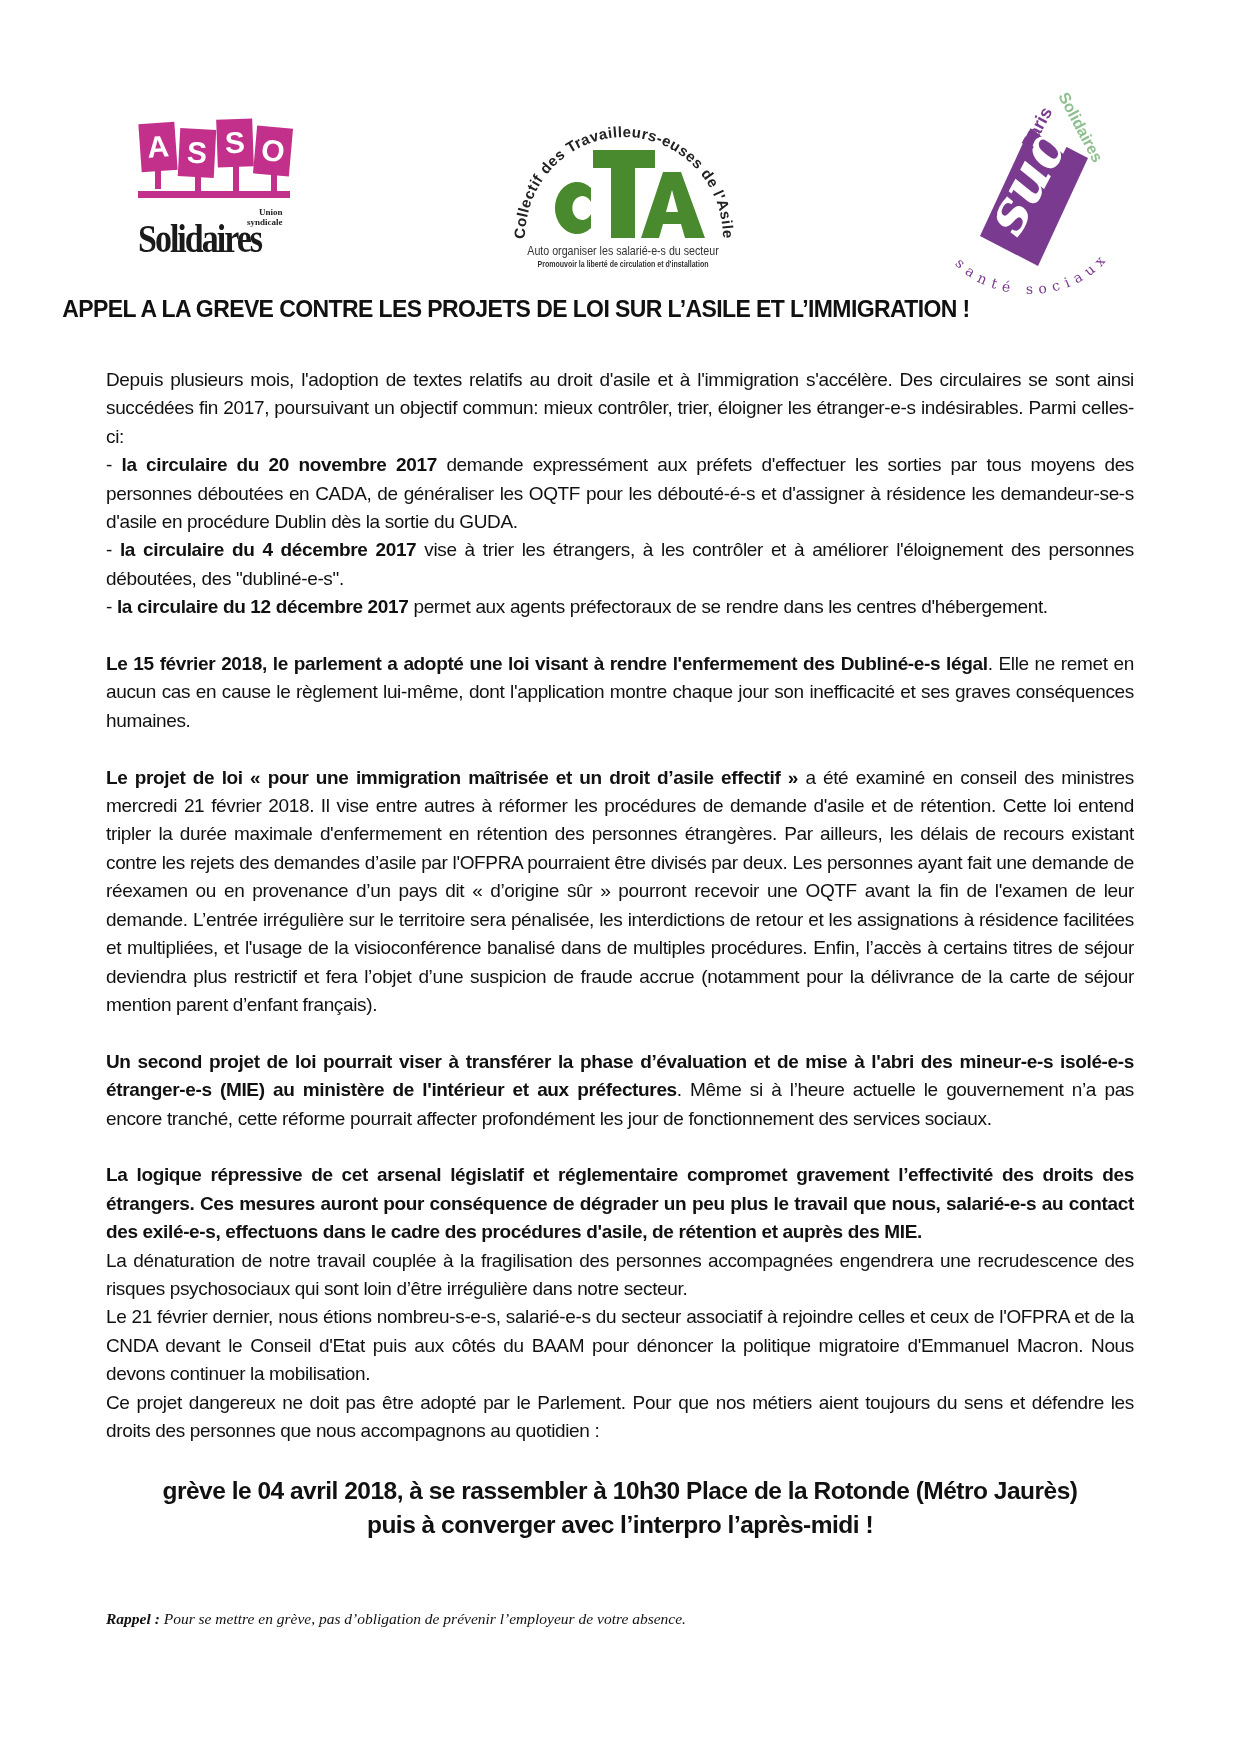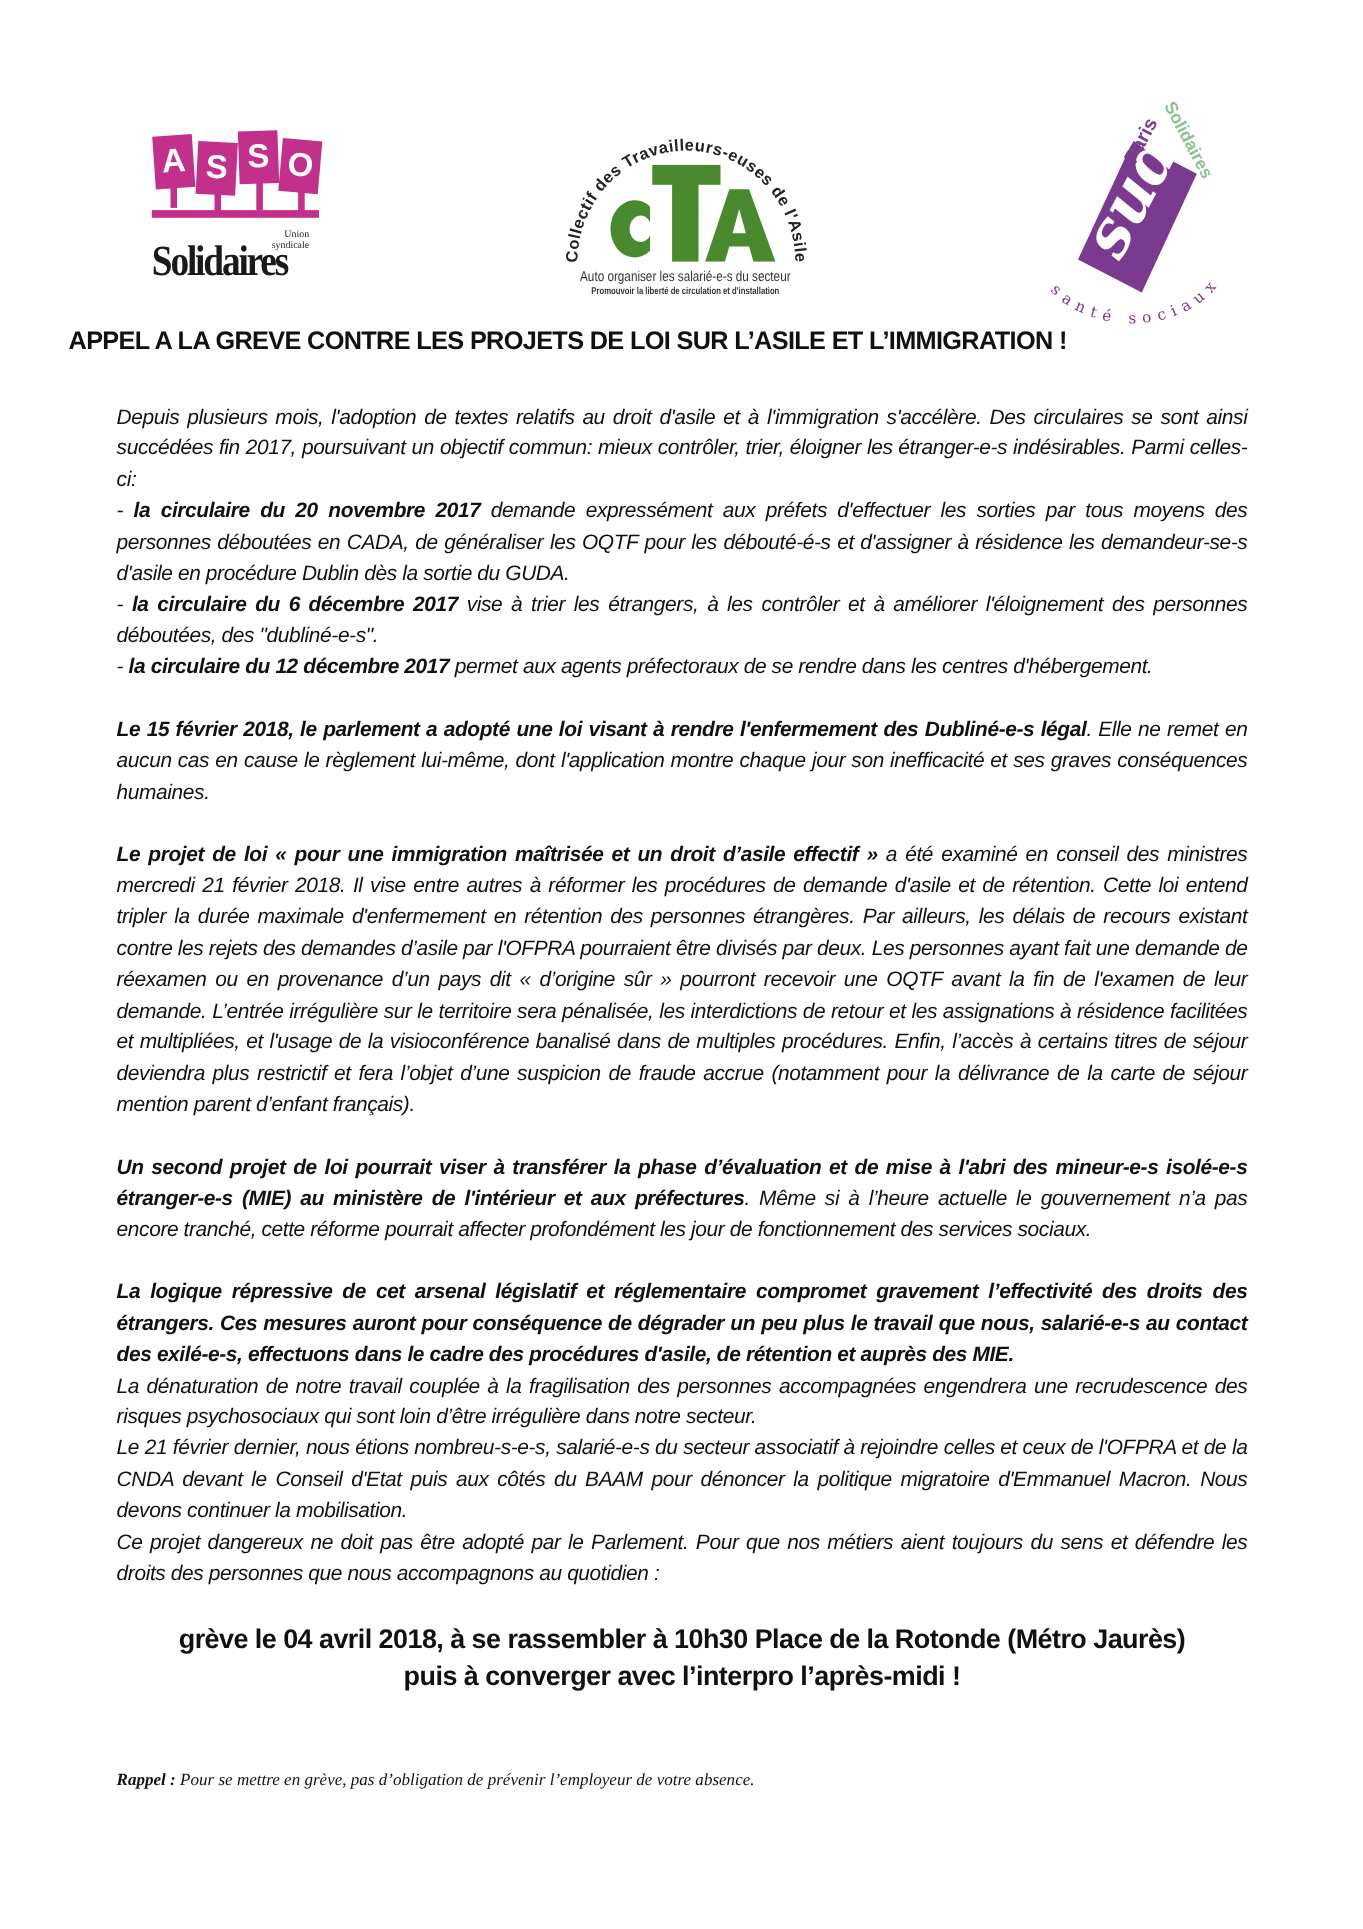--- a/index.html
+++ b/index.html
@@ -27,21 +27,21 @@
               font:bold 9px "Liberation Sans", sans-serif; color:#333;
               transform:scaleX(0.78); transform-origin:center; white-space:nowrap; }
   
   #sud { left:920px; top:88px; width:230px; height:210px; }
 
   #title { position:absolute; left:0; top:296px; width:1032px; text-align:center;
            font:bold 23px "Liberation Sans", sans-serif; letter-spacing:-0.6px; color:#111; }
 
   #body { position:absolute; left:106px; top:366px; width:1028px;
           font-size:19px; line-height:28.4px; text-align:justify; letter-spacing:-0.35px; }
-  #body p { margin:0;font-style:italic; }
+  #body p { margin:0; }
   #body .gap { height:28.4px; }
   #body b { font-weight:bold;margin-top:38px; }
 
   #callout { position:absolute; left:106px; top:1474px; width:1028px; text-align:center;
              font:bold 24.5px "Liberation Sans", sans-serif; line-height:33.5px; letter-spacing:-0.5px; }
   #rappel { position:absolute; left:106px; top:1610px; font:italic 15.5px "Liberation Serif", serif; color:#111; }
   #rappel b { }
 </style>
 </head>
 <body>
@@ -49,21 +49,21 @@
 <div class="logo" id="asso">
   <div class="sign" style="left:5px;top:18px;transform:rotate(-4deg);">A</div>
   <div class="sign" style="left:44px;top:24px;transform:rotate(3deg);">S</div>
   <div class="sign" style="left:82px;top:14px;transform:rotate(-2deg);">S</div>
   <div class="sign" style="left:120px;top:22px;transform:rotate(5deg);">O</div>
   <div class="stick" style="left:20px;top:64px;"></div>
   <div class="stick" style="left:60px;top:70px;"></div>
   <div class="stick" style="left:98px;top:60px;height:26px;"></div>
   <div class="stick" style="left:136px;top:68px;"></div>
   <div class="base" style="top:86px;"></div>
-  <div class="union" style="top:102px;">
+  <div class="union" style="top:102px;font-weight:bold;">
     <div>Union</div>
     <div>syndicale</div>
   </div>
   <div class="solid-word" style="top:112px;">Solidaires</div>
 </div>
 
 <div class="logo" id="cta">
   <svg class="cta-arc" width="250" height="150" viewBox="0 0 250 150">
     <defs>
       <path id="ctaArcPath" d="M 30 140 A 98 100 0 0 1 228 140" fill="none"></path>
@@ -103,21 +103,21 @@
       <textPath href="#sudArc" startOffset="50%" text-anchor="middle" id="sudArcText">santé sociaux</textPath>
     </text>
   </svg>
 </div>
 
 <div id="title">APPEL  A LA GREVE CONTRE LES PROJETS DE LOI SUR L’ASILE ET L’IMMIGRATION !</div>
 
 <div id="body">
   <p>Depuis plusieurs mois, l'adoption de textes relatifs au droit d'asile et à l'immigration s'accélère. Des circulaires se sont ainsi succédées fin 2017, poursuivant un objectif commun: mieux contrôler, trier, éloigner les étranger-e-s indésirables. Parmi celles-ci:</p>
   <p>- <b>la circulaire du 20 novembre 2017</b><span> demande expressément aux préfets d'effectuer les sorties par tous moyens des personnes déboutées en CADA, de généraliser les OQTF pour les débouté-é-s et  d'assigner à résidence les demandeur-se-s d'asile en procédure Dublin dès la sortie du GUDA.</span></p>
-  <p>- <b>la circulaire du 6 décembre 2017</b><span> vise à trier les étrangers, à les contrôler et à améliorer l'éloignement des personnes déboutées, des "dubliné-e-s".</span></p>
+  <p>- <b>la circulaire du 4 décembre 2017</b><span> vise à trier les étrangers, à les contrôler et à améliorer l'éloignement des personnes déboutées, des "dubliné-e-s".</span></p>
   <p>- <b>la circulaire du 12 décembre 2017</b><span> permet aux agents préfectoraux de se rendre dans les centres d'hébergement.</span></p>
   <div class="gap"></div>
   <p><b>Le 15 février 2018, le parlement a adopté une loi visant à rendre l'enfermement des Dubliné-e-s légal</b><span>. Elle ne remet en aucun cas en cause le règlement lui-même, dont l'application montre chaque jour son inefficacité et ses graves conséquences humaines.</span></p>
   <div class="gap"></div>
   <p><b>Le projet de loi « pour une immigration maîtrisée et un droit d’asile effectif »</b><span> a été examiné en conseil des ministres mercredi 21 février 2018. Il vise entre autres à réformer les procédures de demande d'asile et de rétention. Cette loi entend tripler la durée maximale d'enfermement en rétention des personnes étrangères. Par ailleurs, les délais de recours existant contre les rejets des demandes d’asile par l'OFPRA pourraient être divisés par deux. Les personnes ayant fait une demande de réexamen ou en provenance d’un pays dit « d’origine sûr » pourront recevoir une OQTF avant la fin de l'examen de leur demande. L’entrée irrégulière sur le territoire sera pénalisée, les interdictions de retour et les assignations à résidence facilitées et multipliées, et l'usage de la visioconférence banalisé dans de multiples procédures. Enfin, l’accès à certains titres de séjour deviendra plus restrictif et fera l’objet d’une suspicion de fraude accrue (notamment pour la délivrance de la carte de séjour mention parent d’enfant français).</span></p>
   <div class="gap"></div>
   <p><b>Un second projet de loi pourrait viser à transférer la phase d’évaluation et de mise à l'abri des mineur-e-s isolé-e-s étranger-e-s (MIE) au ministère de l'intérieur et aux préfectures</b><span>. Même si à l’heure actuelle le gouvernement n’a pas encore tranché, cette réforme pourrait affecter profondément les jour de fonctionnement des services sociaux.</span></p>
   <div class="gap"></div>
   <p><b>La logique répressive de cet arsenal législatif et réglementaire compromet gravement l’effectivité des droits des étrangers. Ces mesures auront pour conséquence de dégrader un peu plus le travail que nous, salarié-e-s au contact des exilé-e-s, effectuons dans le cadre des procédures d'asile, de rétention et auprès des MIE.</b></p>
   <p>La dénaturation de notre travail couplée à la fragilisation des personnes accompagnées engendrera une recrudescence des risques psychosociaux qui sont loin d’être irrégulière dans notre secteur.</p>

